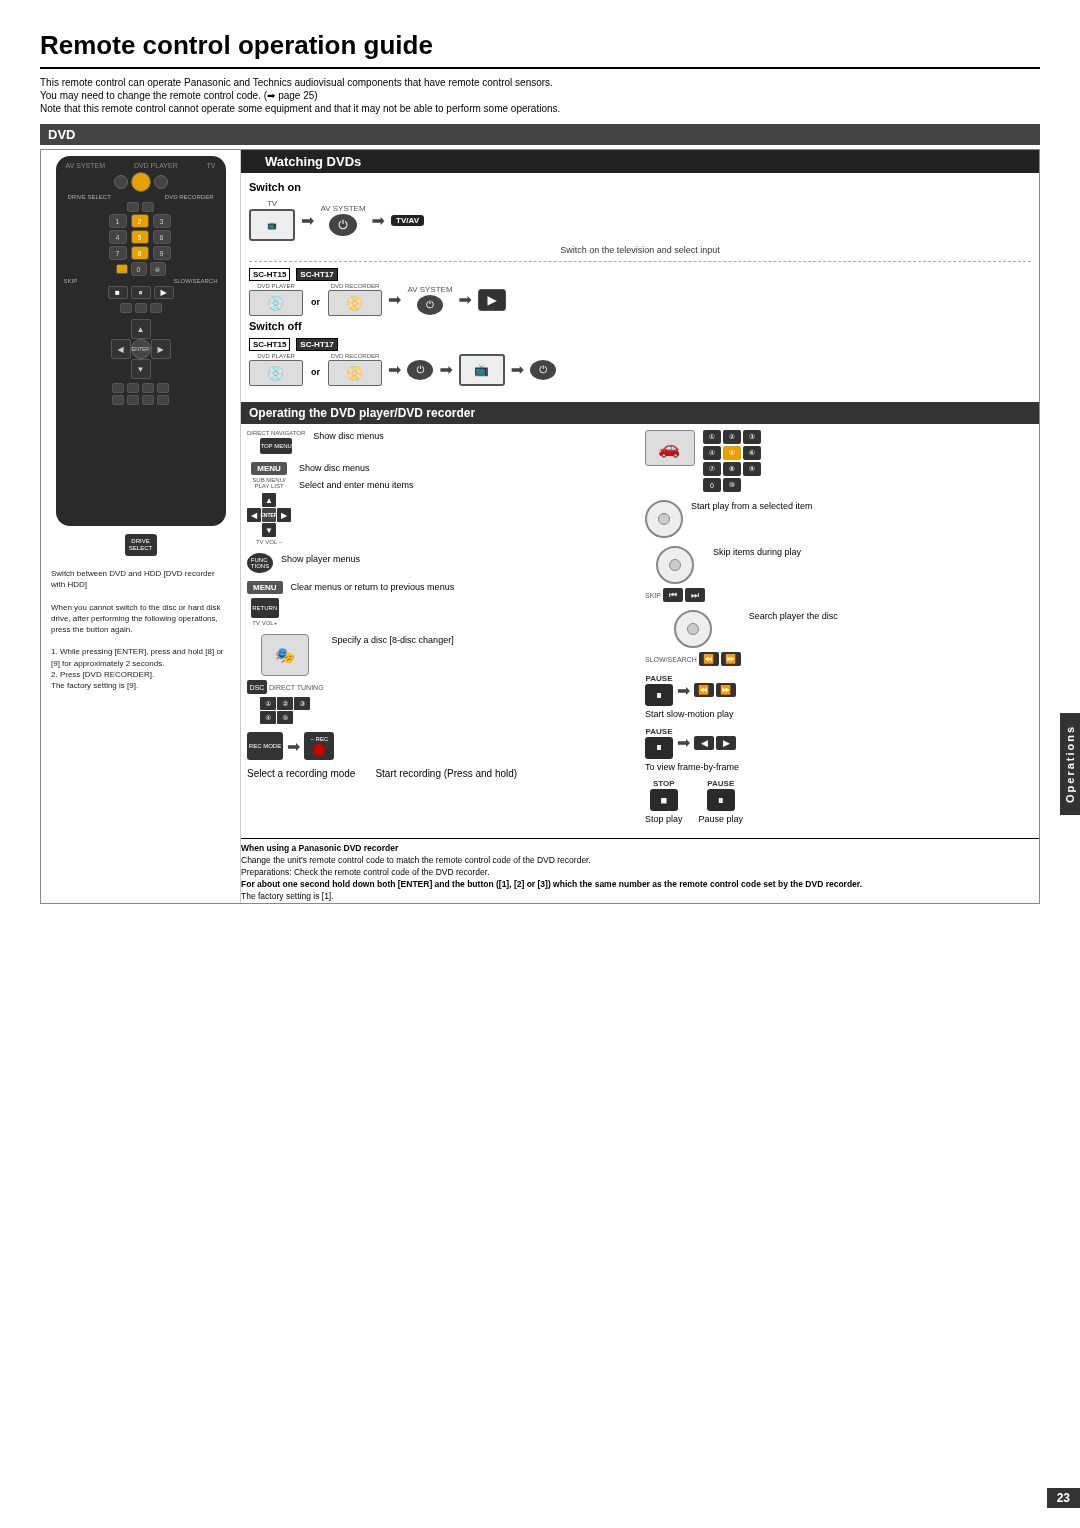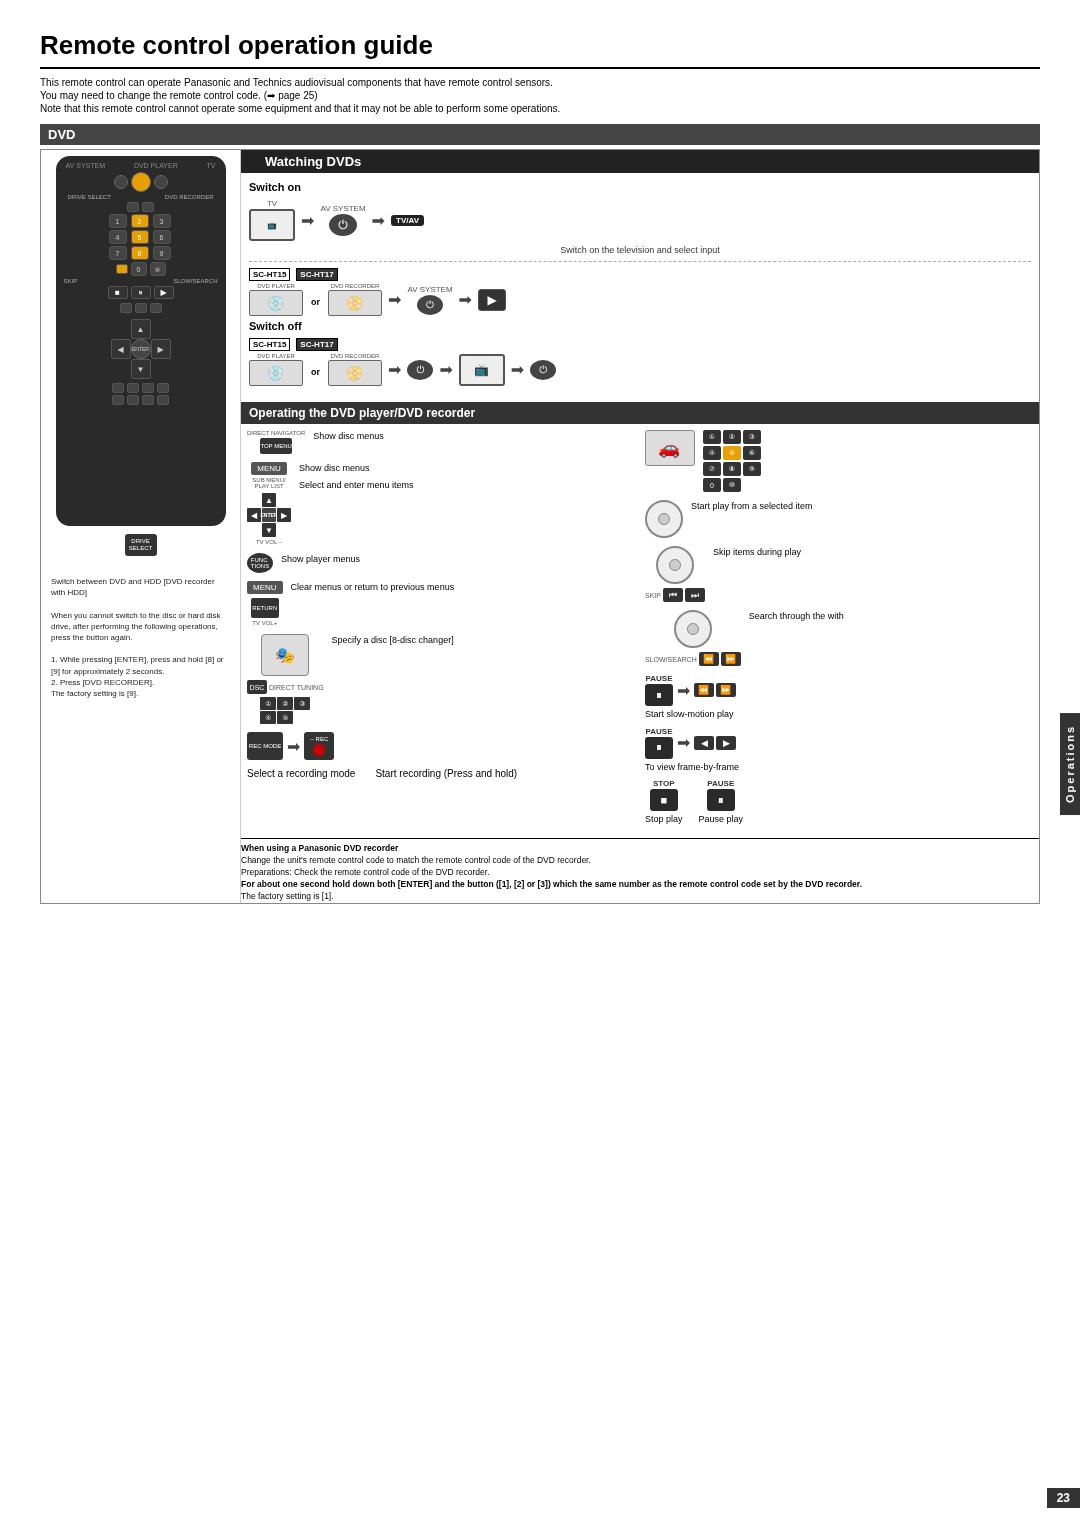--- a/index.html
+++ b/index.html
@@ -121,21 +121,21 @@
       height: 60px;
       margin: 3px 0;
     }
     .rem-nav-up { grid-column:2; grid-row:1; background:#333; border-radius:2px; display:flex; align-items:center; justify-content:center; color:#ccc; font-size:8px; border: 1px solid #555; }
     .rem-nav-left { grid-column:1; grid-row:2; background:#333; border-radius:2px; display:flex; align-items:center; justify-content:center; color:#ccc; font-size:8px; border: 1px solid #555; }
     .rem-nav-center { grid-column:2; grid-row:2; background:#444; border-radius:50%; display:flex; align-items:center; justify-content:center; color:#ccc; font-size:6px; border: 1px solid #666; }
     .rem-nav-right { grid-column:3; grid-row:2; background:#333; border-radius:2px; display:flex; align-items:center; justify-content:center; color:#ccc; font-size:8px; border: 1px solid #555; }
     .rem-nav-down { grid-column:2; grid-row:3; background:#333; border-radius:2px; display:flex; align-items:center; justify-content:center; color:#ccc; font-size:8px; border: 1px solid #555; }
     .remote-bottom-text {
       font-size: 8px;
-      margin-top: 16px;
+      margin-top: 8px;
       padding: 4px;
       color: #222;
       line-height: 1.4;
     }
     
     .content-col {
       flex: 1;
       padding: 0;
     }
     .watching-header {
@@ -336,21 +336,21 @@
       width: 12px;
       height: 12px;
       background: #ccc;
       border-radius: 50%;
       border: 1px solid #888;
     }
     .menu-btn {
       background: #555;
       color: #fff;
       font-size: 8px;
-      font-weight: normal;
+      font-weight: bold;
       border-radius: 2px;
       padding: 2px 6px;
       display: inline-block;
     }
     .functions-btn {
       width: 26px;
       height: 20px;
       background: #333;
       color: #fff;
       border-radius: 50%;
@@ -713,21 +713,21 @@
             <div style="display:flex; flex-direction:column; align-items:center; gap:2px;">
               <div class="disc-icon">
                 <div class="disc-inner"></div>
               </div>
               <div style="display:flex; gap:2px; align-items:center; margin-top:2px;">
                 <span style="font-size:7px;color:#555;">SLOW/SEARCH</span>
                 <div style="width:20px;height:14px;background:#333;color:#fff;border-radius:2px;display:flex;align-items:center;justify-content:center;font-size:9px;">⏪</div>
                 <div style="width:20px;height:14px;background:#333;color:#fff;border-radius:2px;display:flex;align-items:center;justify-content:center;font-size:9px;">⏩</div>
               </div>
             </div>
-            <div class="op-desc">Search through the with</div>
+            <div class="op-desc">Search player the disc</div>
           </div>
 
           <div style="margin-bottom:6px;">
             <div style="display:flex; flex-direction:row; align-items:center; gap:4px; margin-bottom:2px;">
               <div class="tbtn-group">
                 <span class="tbtn-label">PAUSE</span>
                 <div class="tbtn">⏸</div>
               </div>
               <span class="arrow-right">➡</span>
               <div style="display:flex; gap:2px;">

